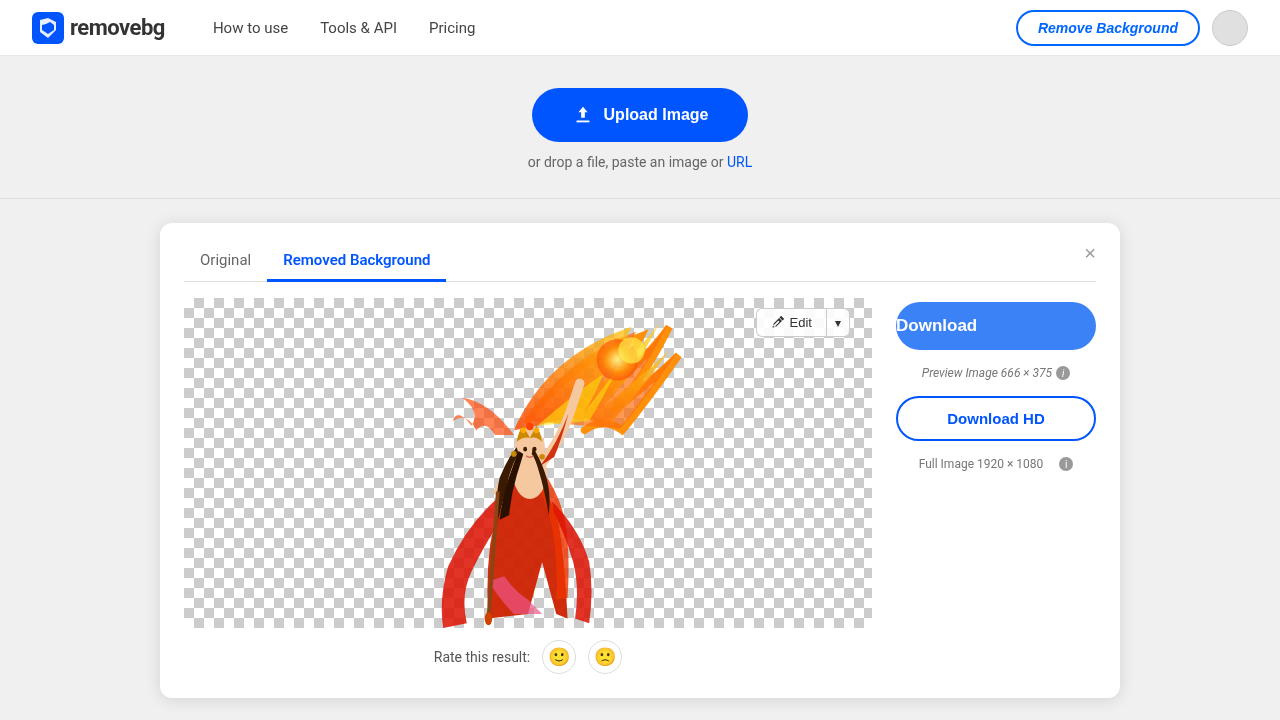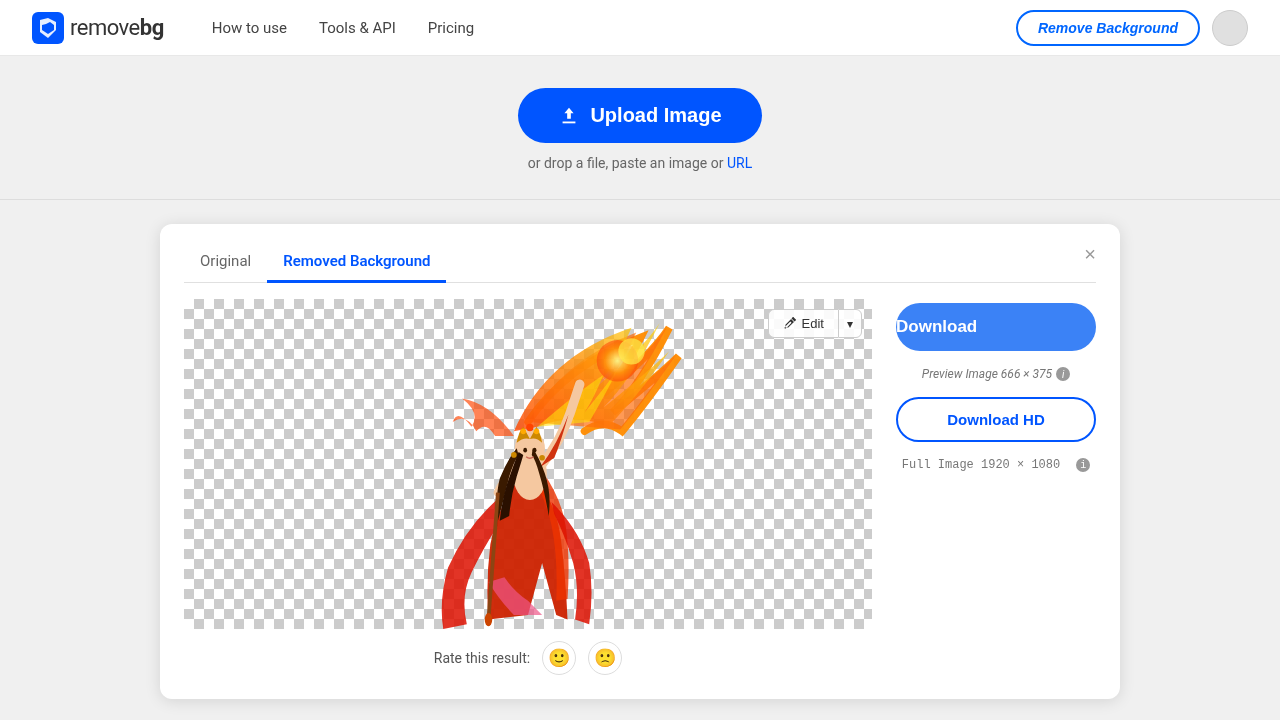--- a/index.html
+++ b/index.html
@@ -32,21 +32,21 @@
       width: 32px;
       height: 32px;
     }
     .logo-text {
       font-size: 22px;
       font-weight: 400;
       color: #333;
       letter-spacing: -0.5px;
     }
     .logo-text span {
-      font-weight: 400;
+      font-weight: 700;
       color: #333;
     }
     .nav {
       display: flex;
       align-items: center;
       gap: 32px;
       margin-left: 48px;
       justify-content: flex-end;
     }
     .nav-item {
@@ -89,21 +89,21 @@
       flex-direction: column;
       align-items: center;
       border-bottom: 1px solid #ddd;
     }
     .btn-upload {
       background: #0055ff;
       color: #fff;
       border: none;
       border-radius: 32px;
       padding: 16px 40px;
-      font-size: 20px;
+      font-size: 16px;
       font-weight: 600;
       cursor: pointer;
       display: flex;
       align-items: center;
       gap: 10px;
       margin-bottom: 12px;
     }
     .upload-sub {
       font-size: 14px;
       color: #666;
@@ -195,21 +195,21 @@
       bottom: 0;
       left: 50%;
       transform: translateX(-50%);
       width: 320px;
       height: 320px;
     }
     
     .edit-btn-container {
       position: absolute;
       top: 10px;
-      right: 10px;
+      right: 22px;
       display: flex;
       gap: 0;
     }
     .btn-edit {
       background: rgba(255,255,255,0.9);
       border: 1px solid #ccc;
       border-right: none;
       border-radius: 6px 0 0 6px;
       padding: 6px 14px;
       font-size: 13px;
@@ -307,21 +307,20 @@
       text-align: center;
     }
     .full-info {
       font-size: 12px;
       color: #777;
       text-align: center;
       display: flex;
       align-items: center;
       justify-content: center;
       gap: 16px;
-      font-family: Liberation Mono, monospace;
     }
     .add-design-row {
       display: flex;
       align-items: center;
       gap: 10px;
       margin-top: 8px;
       cursor: pointer;
       padding: 4px 0;
     }
     .design-thumb {

